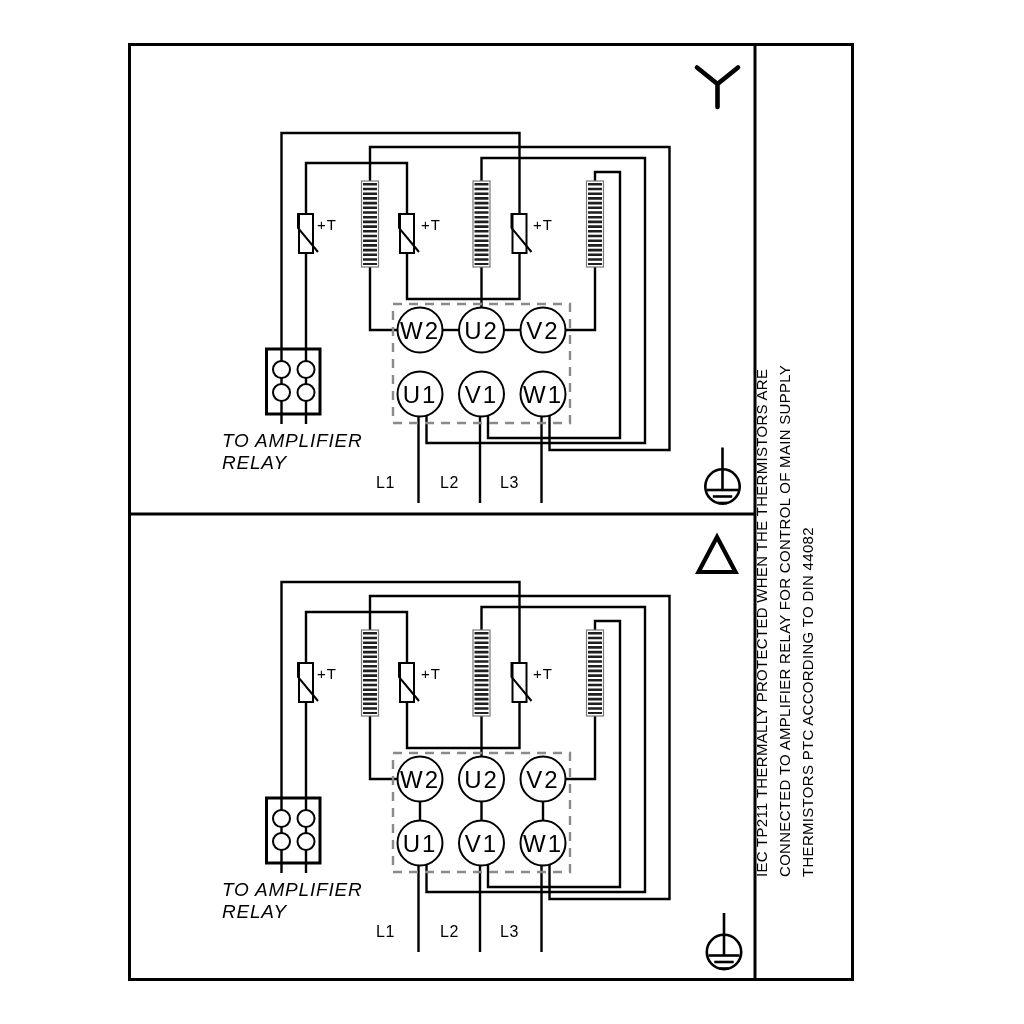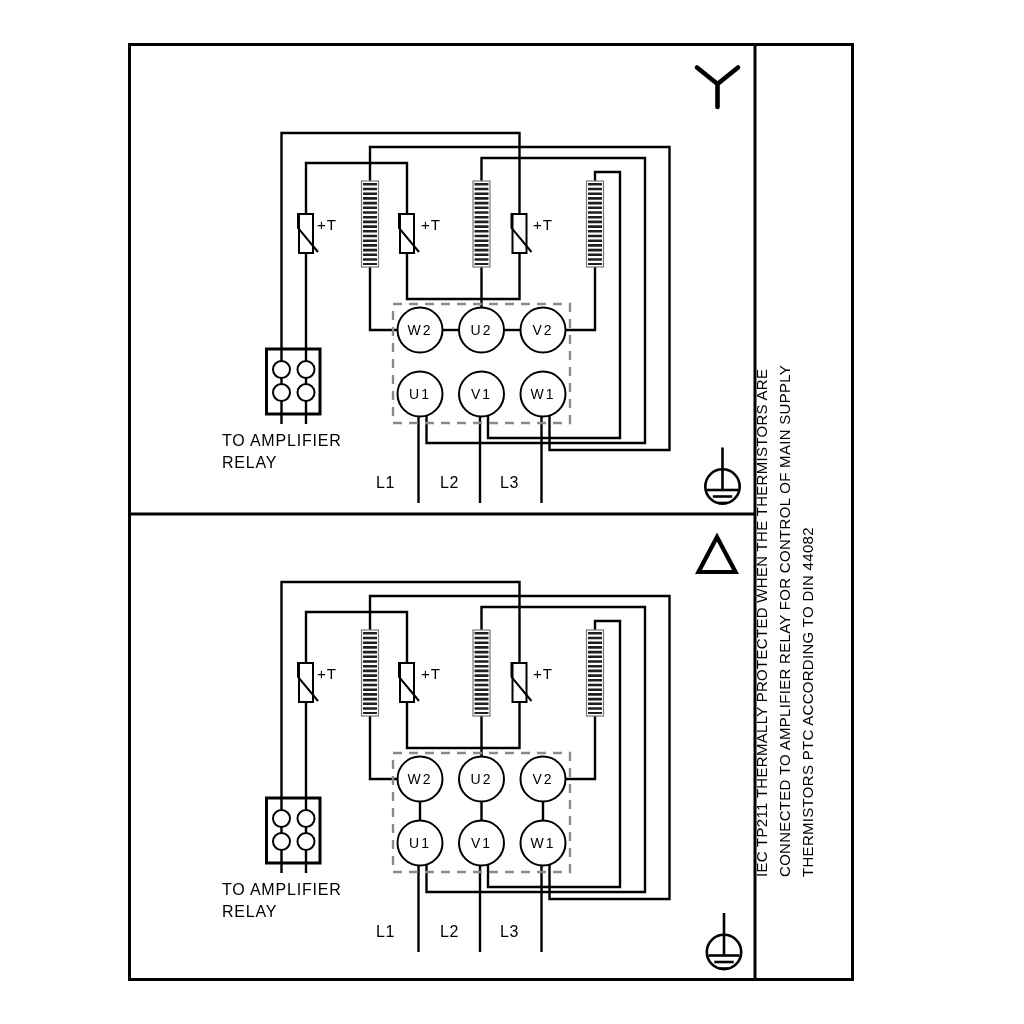--- a/index.html
+++ b/index.html
@@ -1,23 +1,23 @@
 <!DOCTYPE html>
 <html><head>
 <meta charset="utf-8">
 <style>
   html,body{margin:0;padding:0;background:#ffffff;}
   #canvas{position:relative;width:1024px;height:1024px;background:#ffffff;
           font-family:"Liberation Sans", sans-serif;color:#000;overflow:hidden;}
   #wiring{position:absolute;left:0;top:0;}
   .lbl{position:absolute;white-space:nowrap;color:#000;}
-  .term{width:52px;text-align:center;font-size:14px;letter-spacing:2px;line-height:21px;}
+  .term{width:52px;text-align:center;font-size:24px;letter-spacing:2px;line-height:21px;}
   .supply{width:38px;text-align:left;font-size:16px;line-height:19px;letter-spacing:0.5px;}
   .pt{font-size:15px;line-height:17px;letter-spacing:1px;}
-  .cap{font-size:16px;line-height:18px;letter-spacing:0.8px;}
+  .cap{font-size:19px;line-height:18px;letter-spacing:0.8px;font-style:italic;}
   .note{font-size:15px;line-height:20px;letter-spacing:0.3px;
         transform:rotate(-90deg);transform-origin:0 100%;height:20px;}
 </style>
 </head>
 <body>
 
 <div id="canvas">
 
   <svg id="wiring" width="1024" height="1024" viewBox="0 0 1024 1024">
 

